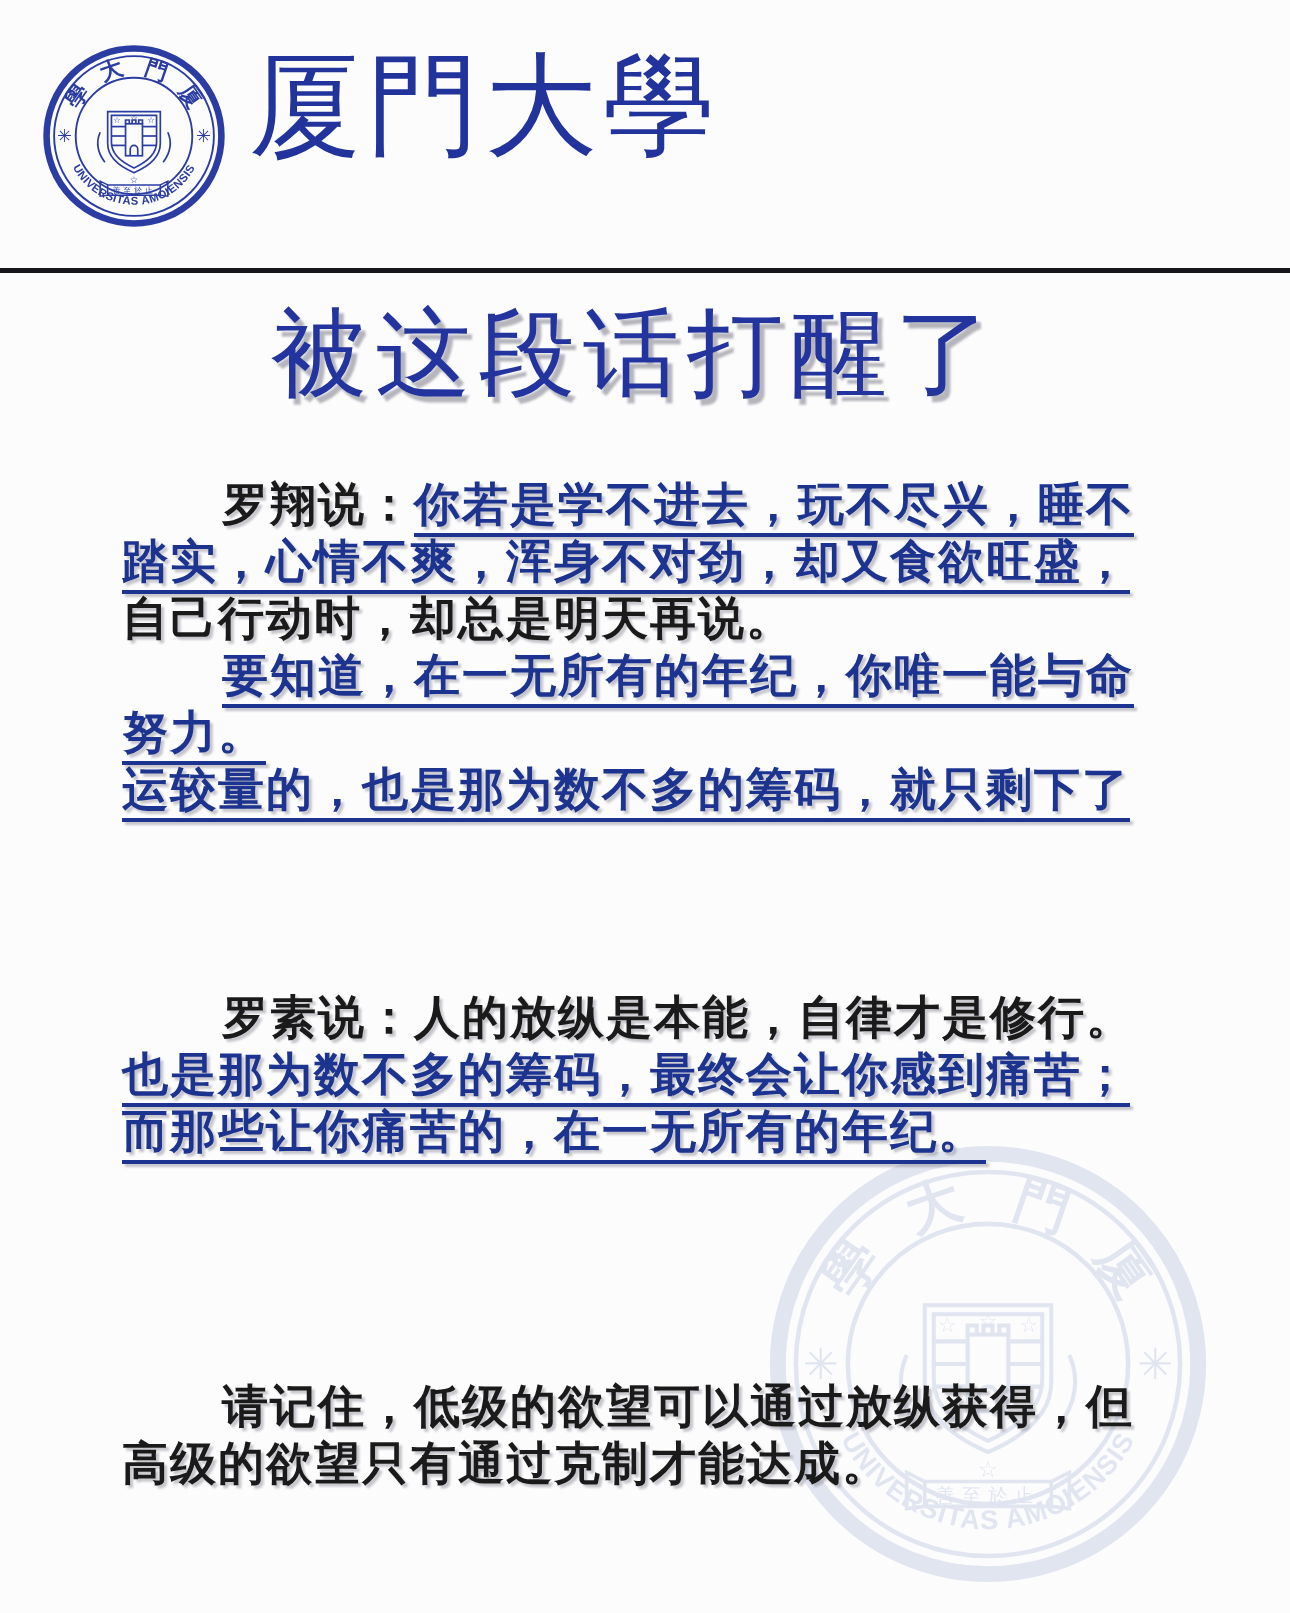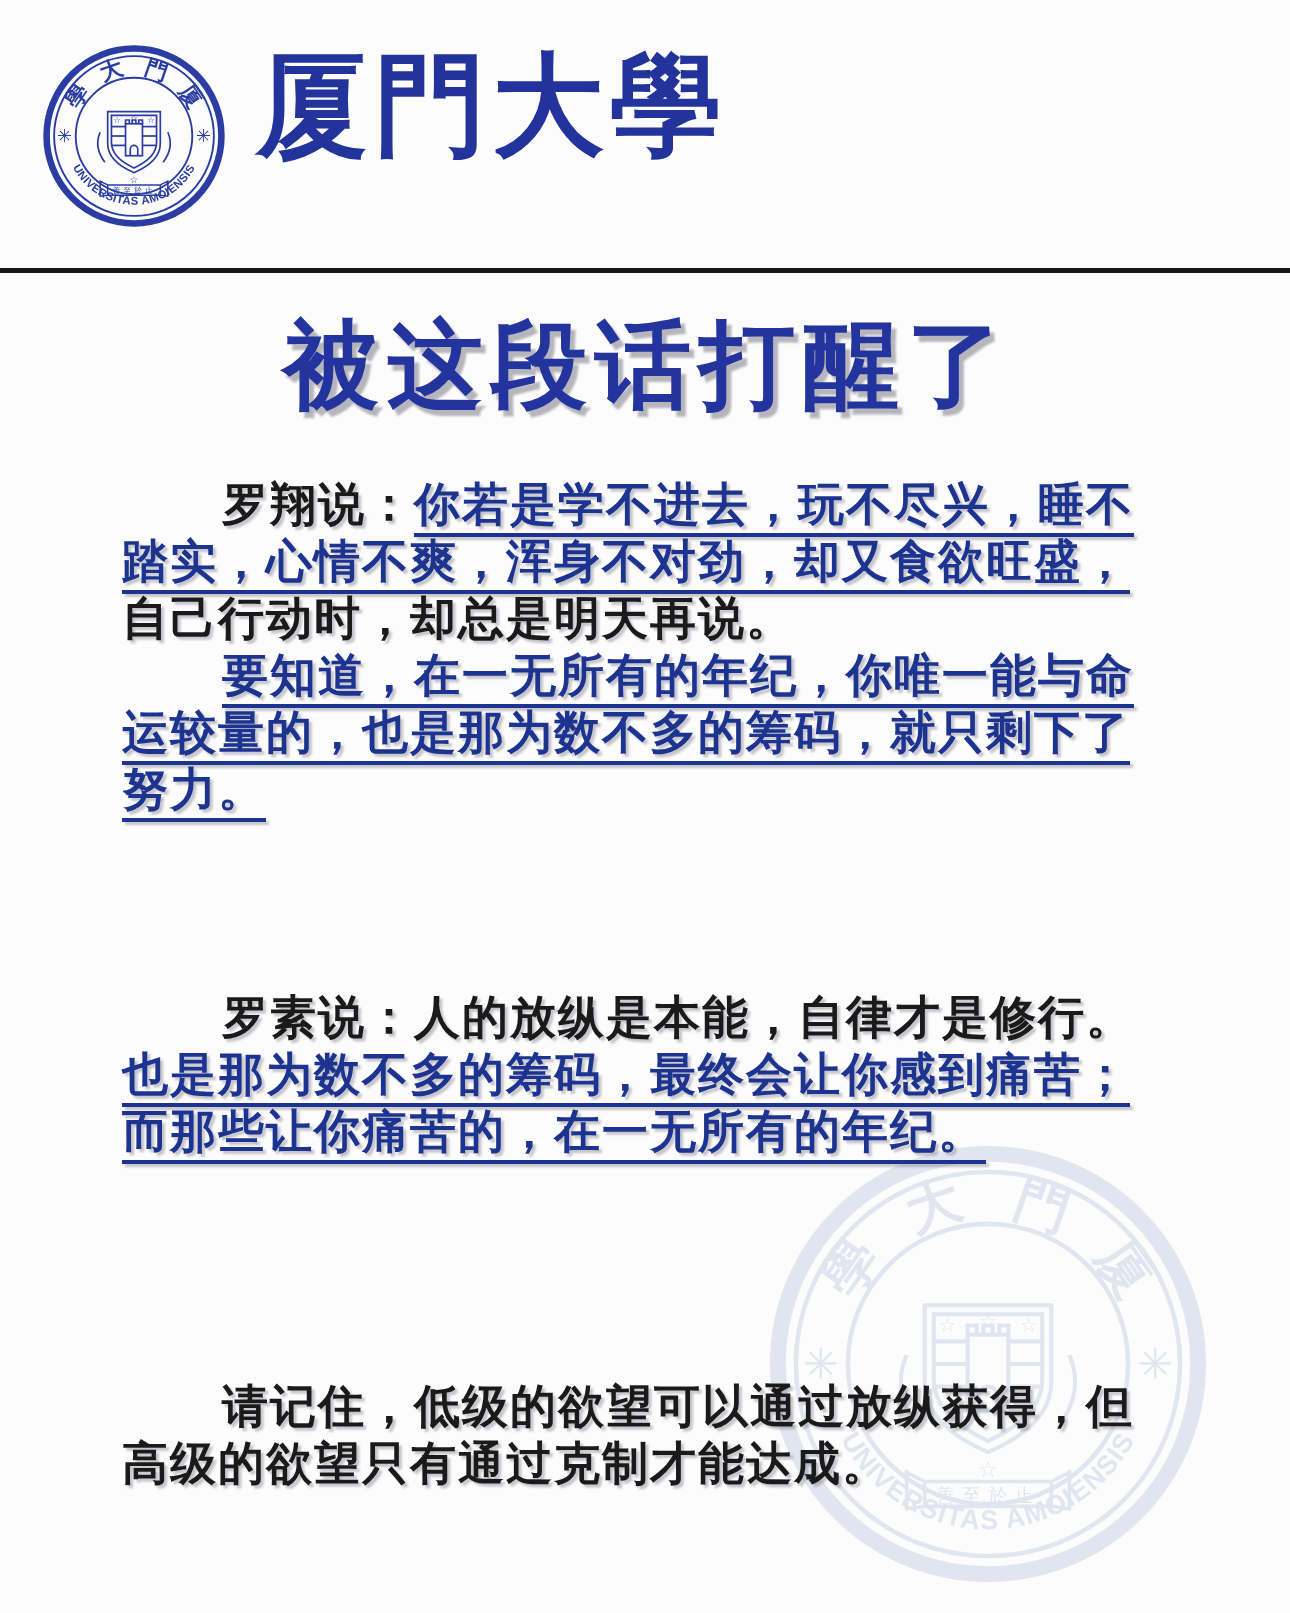--- a/index.html
+++ b/index.html
@@ -5,34 +5,34 @@
   html,body{margin:0;padding:0;background:#e8e8ea;}
   .page{
     position:relative;width:1290px;height:1613px;margin:0 auto;
     background:#fcfcfd;overflow:hidden;
     font-family:"Liberation Sans",sans-serif;
   }
   
   .seal{position:absolute;left:40px;top:42px;width:188px;height:188px;color:#2b3da2;}
   .seal svg{width:100%;height:100%;}
   .wordmark-cn{
-    position:absolute;left:256px;top:38px;
-    font-family:"DejaVu Serif",serif;font-weight:bold;
+    position:absolute;left:249px;top:38px;
+    font-family:"DejaVu Serif",serif;font-weight:normal;
     font-size:112px;line-height:1.2;letter-spacing:6px;color:#22339c;
   }
   .wordmark-en{
     position:absolute;left:260px;top:174px;
     font-family:"Liberation Serif",serif;font-weight:bold;
     font-size:37px;letter-spacing:2px;word-spacing:24px;color:#22339c;
   }
   .divider{position:absolute;left:0;top:268px;width:1290px;height:5px;background:#17171a;}
   
   .title{
-    position:absolute;left:0;top:300px;width:1270px;margin:12px;
-    text-align:center;font-size:96px;line-height:1.1;font-weight:700;
+    position:absolute;left:0;top:300px;width:1270px;margin:0;
+    text-align:center;font-size:96px;line-height:1.1;font-weight:400;
     letter-spacing:8px;color:#23349e;
     filter:drop-shadow(5px 6px 1px rgba(110,110,122,.5));
   }
   
   .body-text{position:absolute;left:0;top:0;width:1290px;height:1613px;z-index:2;padding-left:13px;}
   .para{position:absolute;left:122px;width:1100px;font-size:46px;line-height:57px;font-weight:700;letter-spacing:2px;}
   .para-0{top:476px}.para-1{top:989px}.para-2{top:1206px}.para-3{top:1378px}
   .line{white-space:nowrap;filter:drop-shadow(3px 3.5px 1px rgba(118,118,130,.42));}
   .indent{display:inline-block;width:100px;}
   .seg-black{color:#1a1a1a;}
@@ -146,22 +146,22 @@
         <text x="100" y="161" font-size="8.5" letter-spacing="3" fill="currentColor" text-anchor="middle" font-family="Liberation Serif,serif">善至於止</text>
       </g>
     </svg></div>
 
   <main class="body-text" id="poster-body">
       <div class="para para-0">
         <div class="line"><span class="indent"></span><span class="seg-black">罗翔说：</span><span class="seg-blue-u">你若是学不进去，玩不尽兴，睡不</span></div>
         <div class="line"><span class="seg-blue-u">踏实，心情不爽，浑身不对劲，却又食欲旺盛，</span></div>
         <div class="line"><span class="seg-black">自己行动时，却总是明天再说。</span></div>
         <div class="line"><span class="indent"></span><span class="seg-blue-u">要知道，在一无所有的年纪，你唯一能与命</span></div>
+        <div class="line"><span class="seg-blue-u">努力。</span></div>
         <div class="line"><span class="seg-blue-u">运较量的，也是那为数不多的筹码，就只剩下了</span></div>
-        <div class="line"><span class="seg-blue-u">努力。</span></div>
       </div>
       <div class="para para-1">
         <div class="line"><span class="indent"></span><span class="seg-black">罗素说：人的放纵是本能，自律才是修行。</span></div>
         <div class="line"><span class="seg-blue-u">也是那为数不多的筹码，最终会让你感到痛苦；</span></div>
         <div class="line"><span class="seg-blue-u">而那些让你痛苦的，在一无所有的年纪。</span></div>
       </div>
       <div class="para para-3">
         <div class="line"><span class="indent"></span><span class="seg-black">请记住，低级的欲望可以通过放纵获得，但</span></div>
         <div class="line"><span class="seg-black">高级的欲望只有通过克制才能达成。</span></div>
       </div>

